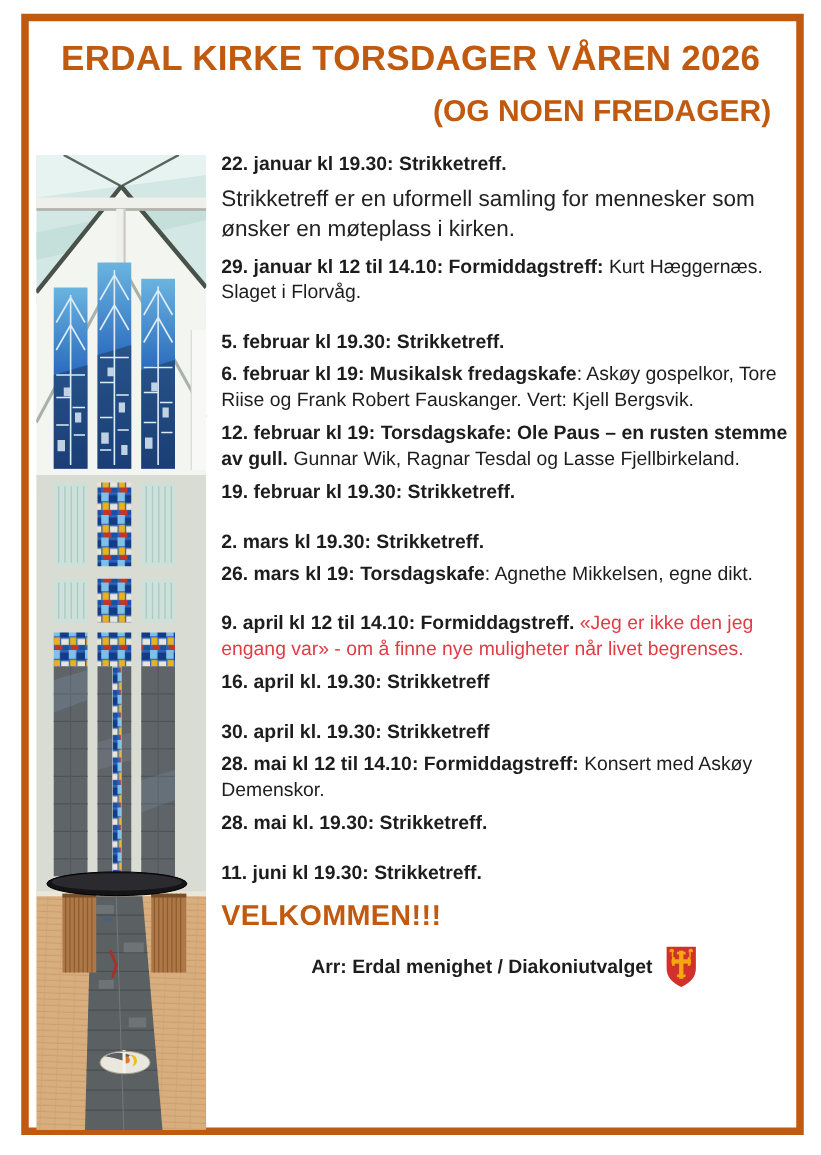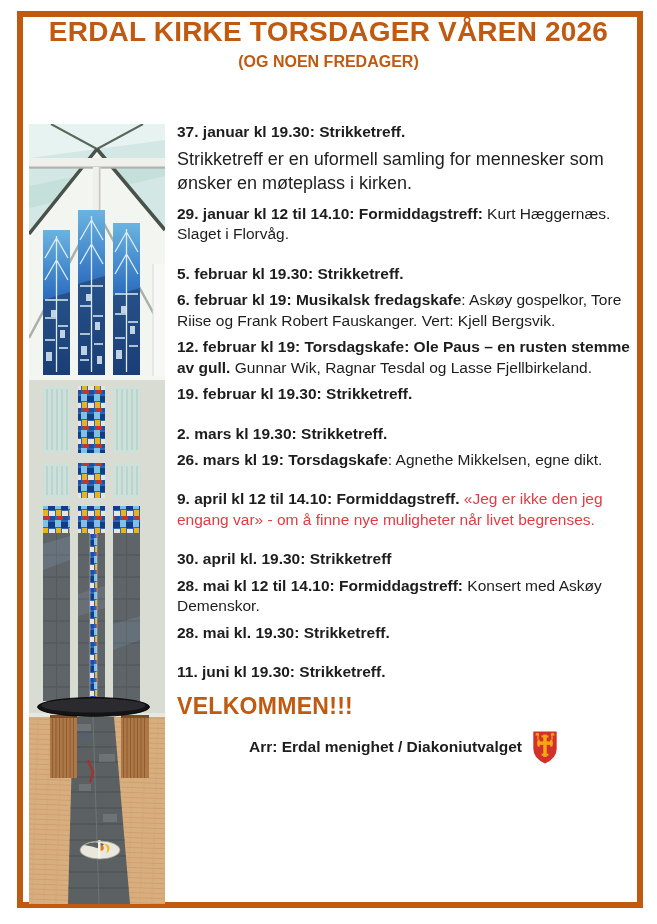--- a/index.html
+++ b/index.html
@@ -4,23 +4,23 @@
 <style>
   html,body { margin:0; padding:0; background:#fff; }
   .page {
     position:relative; width:657px; height:924px; background:#ffffff;
     font-family:"Liberation Sans", sans-serif; overflow:hidden;
   }
   .frame {
     position:absolute; left:17px; top:11px; width:626px; height:897px;
     border:6px solid #C05A11; box-sizing:border-box;
   }
-  .header { position:absolute; top:16px; left:40px; right:40px; text-align:center; color:#C05A11; }
+  .header { position:absolute; top:31px; left:40px; right:40px; text-align:center; color:#C05A11; }
   .title { font-size:28px; font-weight:bold; letter-spacing:0.2px; white-space:nowrap; }
-  .subtitle { font-size:16px; font-weight:bold; margin-top:5px; }
+  .subtitle { font-size:24px; font-weight:bold; margin-top:13px;text-align:right; }
   .photo { position:absolute; left:29px; top:124px; width:136px; height:780px; display:block; }
   .column { position:absolute; left:177px; top:122px; width:453px; }
   p.event { margin:0 0 6px 0; font-size:15.5px; line-height:1.32; color:#1d1d1d; }
   p.event.small { font-size:18px; margin-bottom:8px; color:#222; }
   p.event.gap { margin-top:19px; }
   .b { font-weight:bold; }
   .red { color:#E23B43; }
   .welcome { margin-top:10px; color:#C05A11; font-size:23px; font-weight:bold; letter-spacing:0.3px; }
   .arr-row { margin-top:9px; display:flex; align-items:center; justify-content:center; gap:10px; }
   .arr-text { font-weight:bold; font-size:15.5px; color:#1d1d1d;text-align:center; }
@@ -192,30 +192,31 @@
 
     <g>
       <ellipse cx="64.5" cy="583" rx="56" ry="9.5" fill="#141417"></ellipse>
       <ellipse cx="64.5" cy="581.5" rx="52" ry="7" fill="#2a2a2f"></ellipse>
       <ellipse cx="64.5" cy="583" rx="56" ry="9.5" fill="none" stroke="#000" stroke-width="0.8"></ellipse>
     </g>
   </svg>
 
   <div class="column">
     <div id="events">
-        <p class="event"><span class="b">37. januar kl 19.30: Strikketreff.</span></p>
+        <p class="event"><span class="b">22. januar kl 19.30: Strikketreff.</span></p>
         <p class="event small"><span>Strikketreff er en uformell samling for mennesker som ønsker en møteplass i kirken.</span></p>
         <p class="event"><span class="b">29. januar kl 12 til 14.10: Formiddagstreff:</span><span> Kurt Hæggernæs. Slaget i Florvåg.</span></p>
         <p class="event gap"><span class="b">5. februar kl 19.30: Strikketreff.</span></p>
         <p class="event"><span class="b">6. februar kl 19: Musikalsk fredagskafe</span><span>: Askøy gospelkor, Tore Riise og Frank Robert Fauskanger. Vert: Kjell Bergsvik.</span></p>
         <p class="event"><span class="b">12. februar kl 19: Torsdagskafe: Ole Paus – en rusten stemme av gull.</span><span> Gunnar Wik, Ragnar Tesdal og Lasse Fjellbirkeland.</span></p>
         <p class="event"><span class="b">19. februar kl 19.30: Strikketreff.</span></p>
         <p class="event gap"><span class="b">2. mars kl 19.30: Strikketreff.</span></p>
         <p class="event"><span class="b">26. mars kl 19: Torsdagskafe</span><span>: Agnethe Mikkelsen, egne dikt.</span></p>
         <p class="event gap"><span class="b">9. april kl 12 til 14.10: Formiddagstreff.</span><span class="red"> «Jeg er ikke den jeg engang var» - om å finne nye muligheter når livet begrenses.</span></p>
+        <p class="event"><span class="b">16. april kl. 19.30: Strikketreff</span></p>
         <p class="event gap"><span class="b">30. april kl. 19.30: Strikketreff</span></p>
         <p class="event"><span class="b">28. mai kl 12 til 14.10: Formiddagstreff:</span><span> Konsert med Askøy Demenskor.</span></p>
         <p class="event"><span class="b">28. mai kl. 19.30: Strikketreff.</span></p>
         <p class="event gap"><span class="b">11. juni kl 19.30: Strikketreff.</span></p>
       </div>
     <div class="welcome">VELKOMMEN!!!</div>
     <div class="arr-row">
       <span class="arr-text">Arr: Erdal menighet / Diakoniutvalget</span>
       <svg class="crest" viewBox="0 0 30 40" xmlns="http://www.w3.org/2000/svg">
         <path d="M1.5,1.5 h27 v20 q0,11 -13.5,17 q-13.5,-6 -13.5,-17 z" fill="#d2302b"></path>

